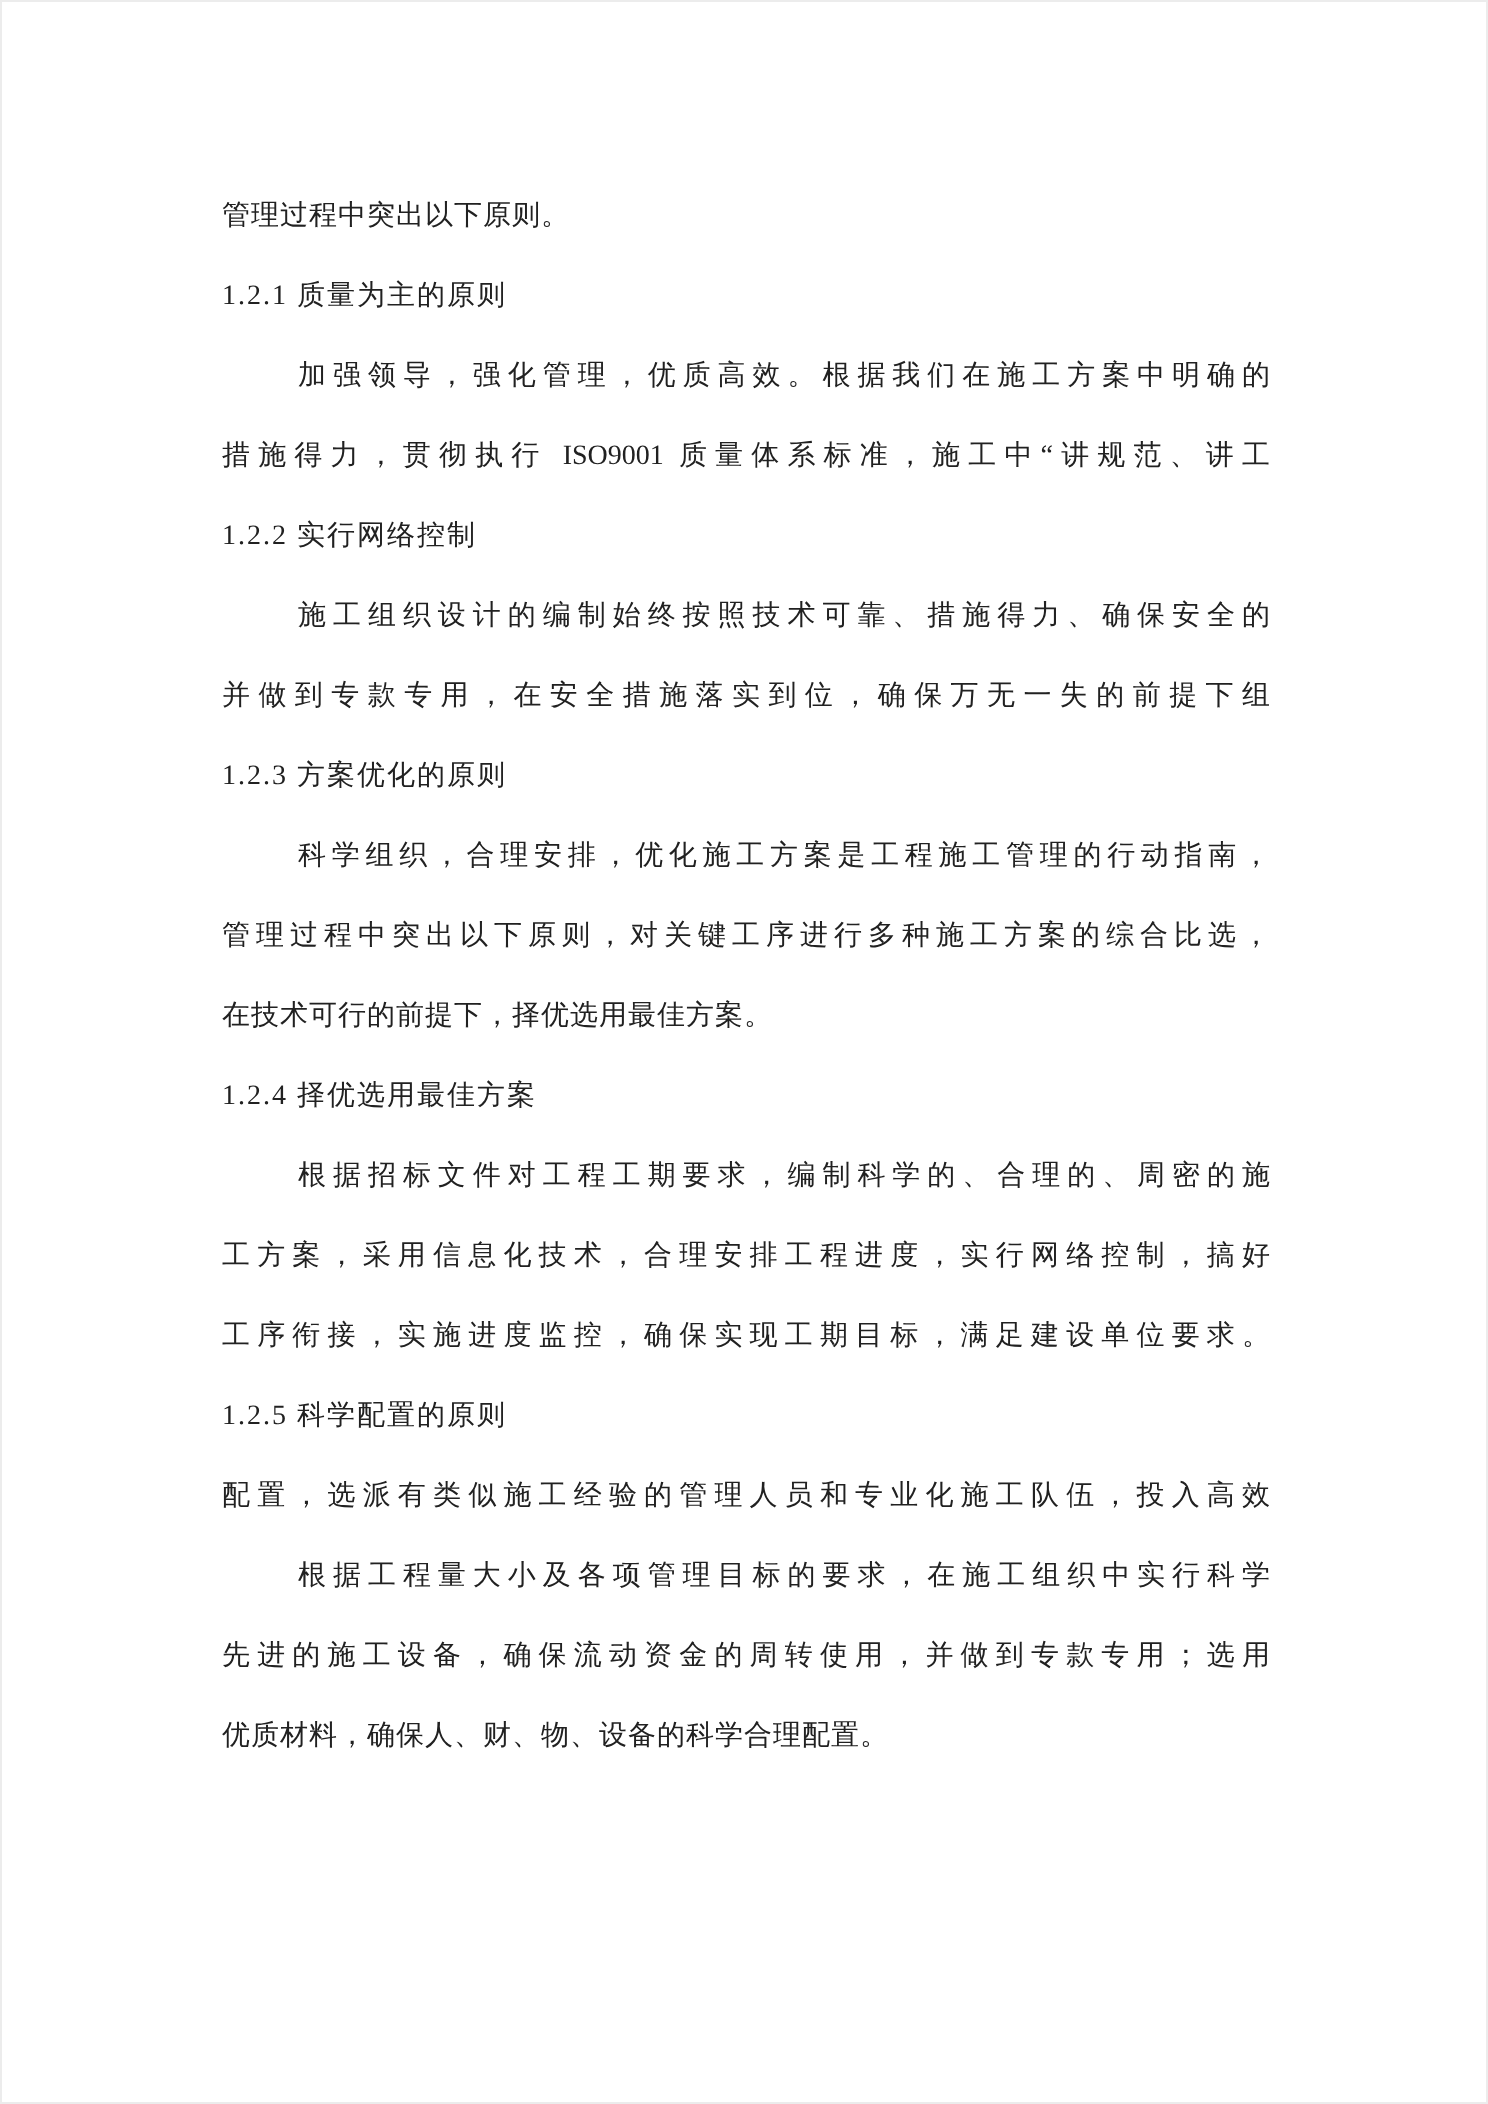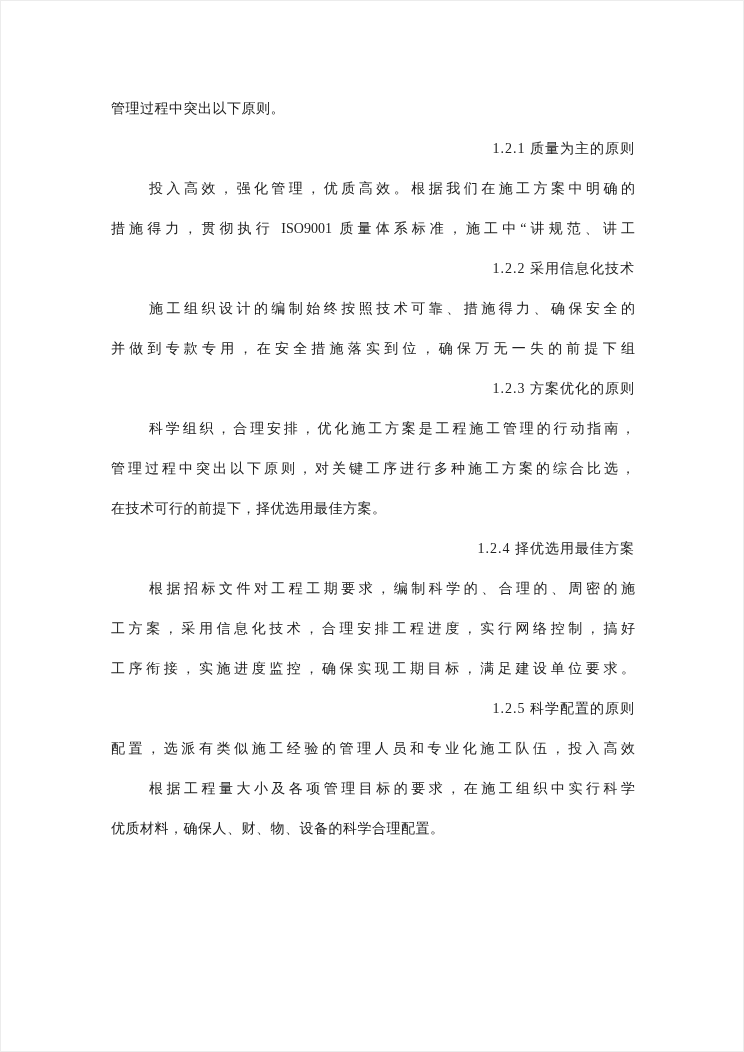--- a/index.html
+++ b/index.html
@@ -36,41 +36,41 @@
     white-space: normal;
     text-align: justify;
     text-align-last: justify;
     letter-spacing: 0;
   }
   .line.indent {
     text-indent: 38px;
   }
   .line.heading {
     letter-spacing: 1px;
-    text-align: right;
   }
 </style>
 </head>
 <body>
 
 <div class="page">
   <div class="content">
     <div class="line">管理过程中突出以下原则。</div>
     <div class="line heading">1.2.1 质量为主的原则</div>
-    <div class="line indent just">投入高效，强化管理，优质高效。根据我们在施工方案中明确的</div>
+    <div class="line indent just">加强领导，强化管理，优质高效。根据我们在施工方案中明确的</div>
     <div class="line just">措施得力，贯彻执行 ISO9001 质量体系标准，施工中“讲规范、讲工</div>
-    <div class="line heading">1.2.2 采用信息化技术</div>
+    <div class="line heading">1.2.2 实行网络控制</div>
     <div class="line indent just">施工组织设计的编制始终按照技术可靠、措施得力、确保安全的</div>
     <div class="line just">并做到专款专用，在安全措施落实到位，确保万无一失的前提下组</div>
     <div class="line heading">1.2.3 方案优化的原则</div>
     <div class="line indent just">科学组织，合理安排，优化施工方案是工程施工管理的行动指南，</div>
     <div class="line just">管理过程中突出以下原则，对关键工序进行多种施工方案的综合比选，</div>
     <div class="line">在技术可行的前提下，择优选用最佳方案。</div>
     <div class="line heading">1.2.4 择优选用最佳方案</div>
     <div class="line indent just">根据招标文件对工程工期要求，编制科学的、合理的、周密的施</div>
     <div class="line just">工方案，采用信息化技术，合理安排工程进度，实行网络控制，搞好</div>
     <div class="line just">工序衔接，实施进度监控，确保实现工期目标，满足建设单位要求。</div>
     <div class="line heading">1.2.5 科学配置的原则</div>
     <div class="line just">配置，选派有类似施工经验的管理人员和专业化施工队伍，投入高效</div>
     <div class="line indent just">根据工程量大小及各项管理目标的要求，在施工组织中实行科学</div>
+    <div class="line just">先进的施工设备，确保流动资金的周转使用，并做到专款专用；选用</div>
     <div class="line">优质材料，确保人、财、物、设备的科学合理配置。</div>
   </div>
 </div>
 
 </body></html>

